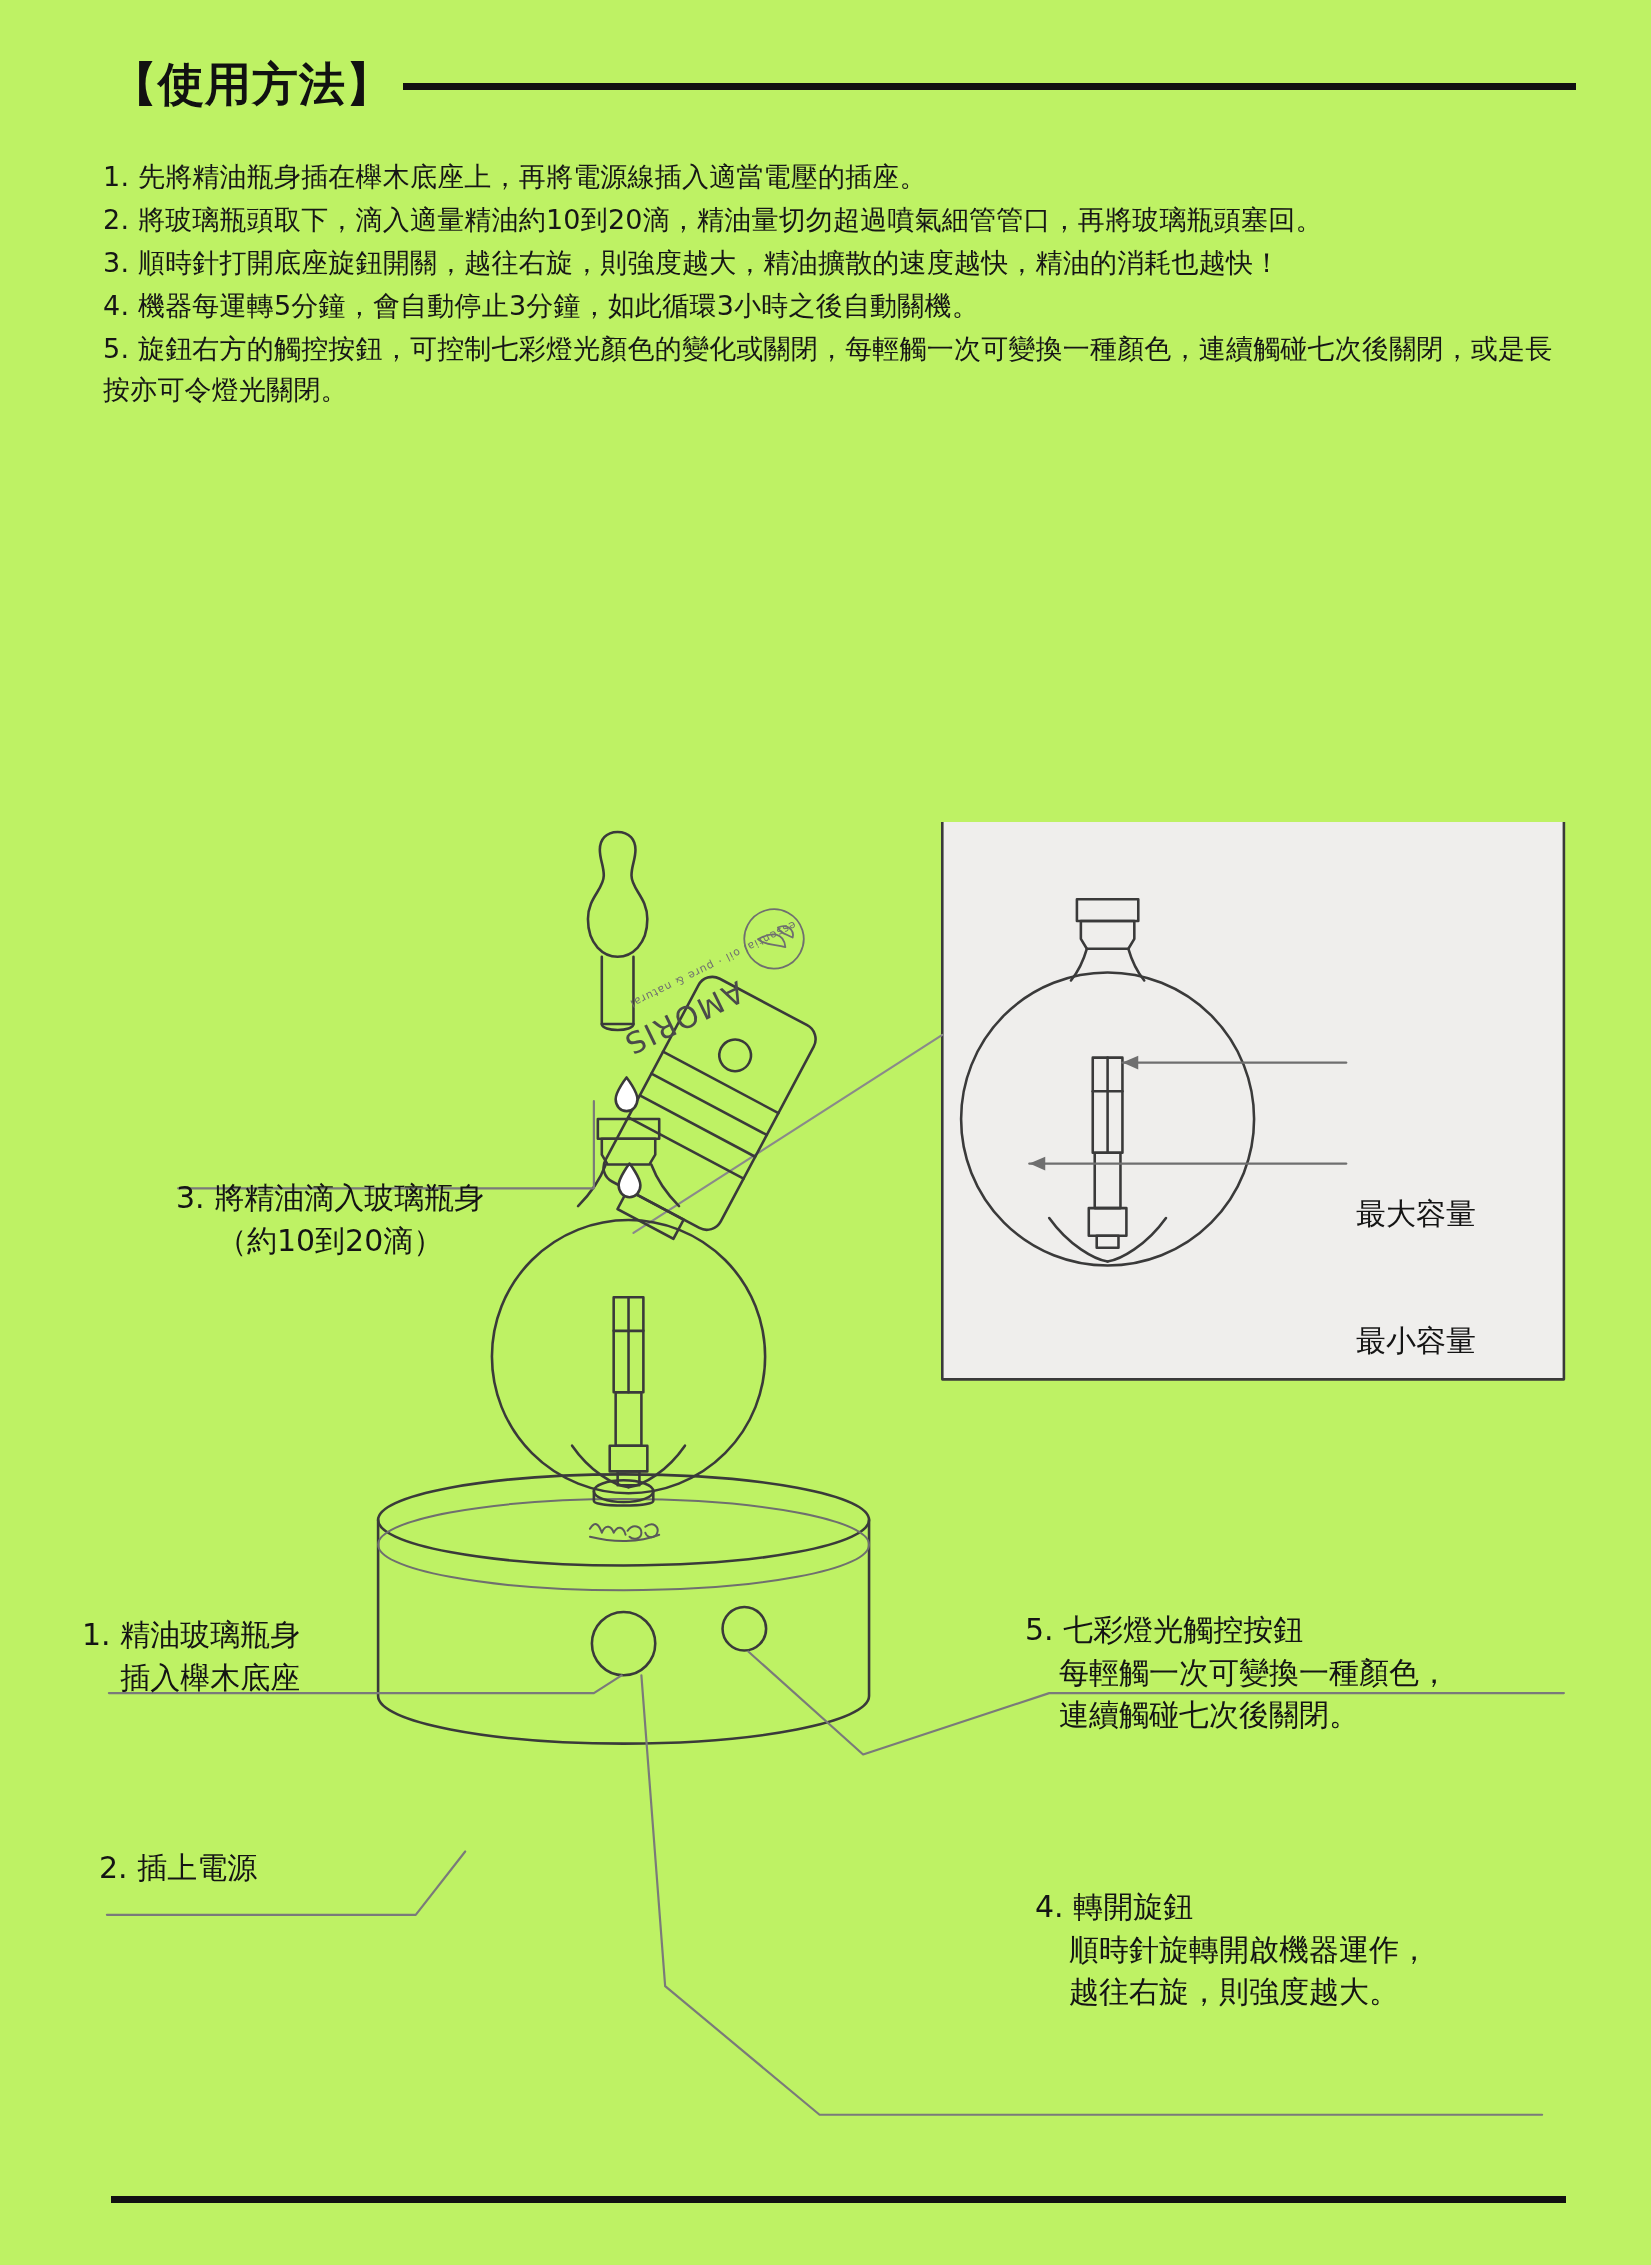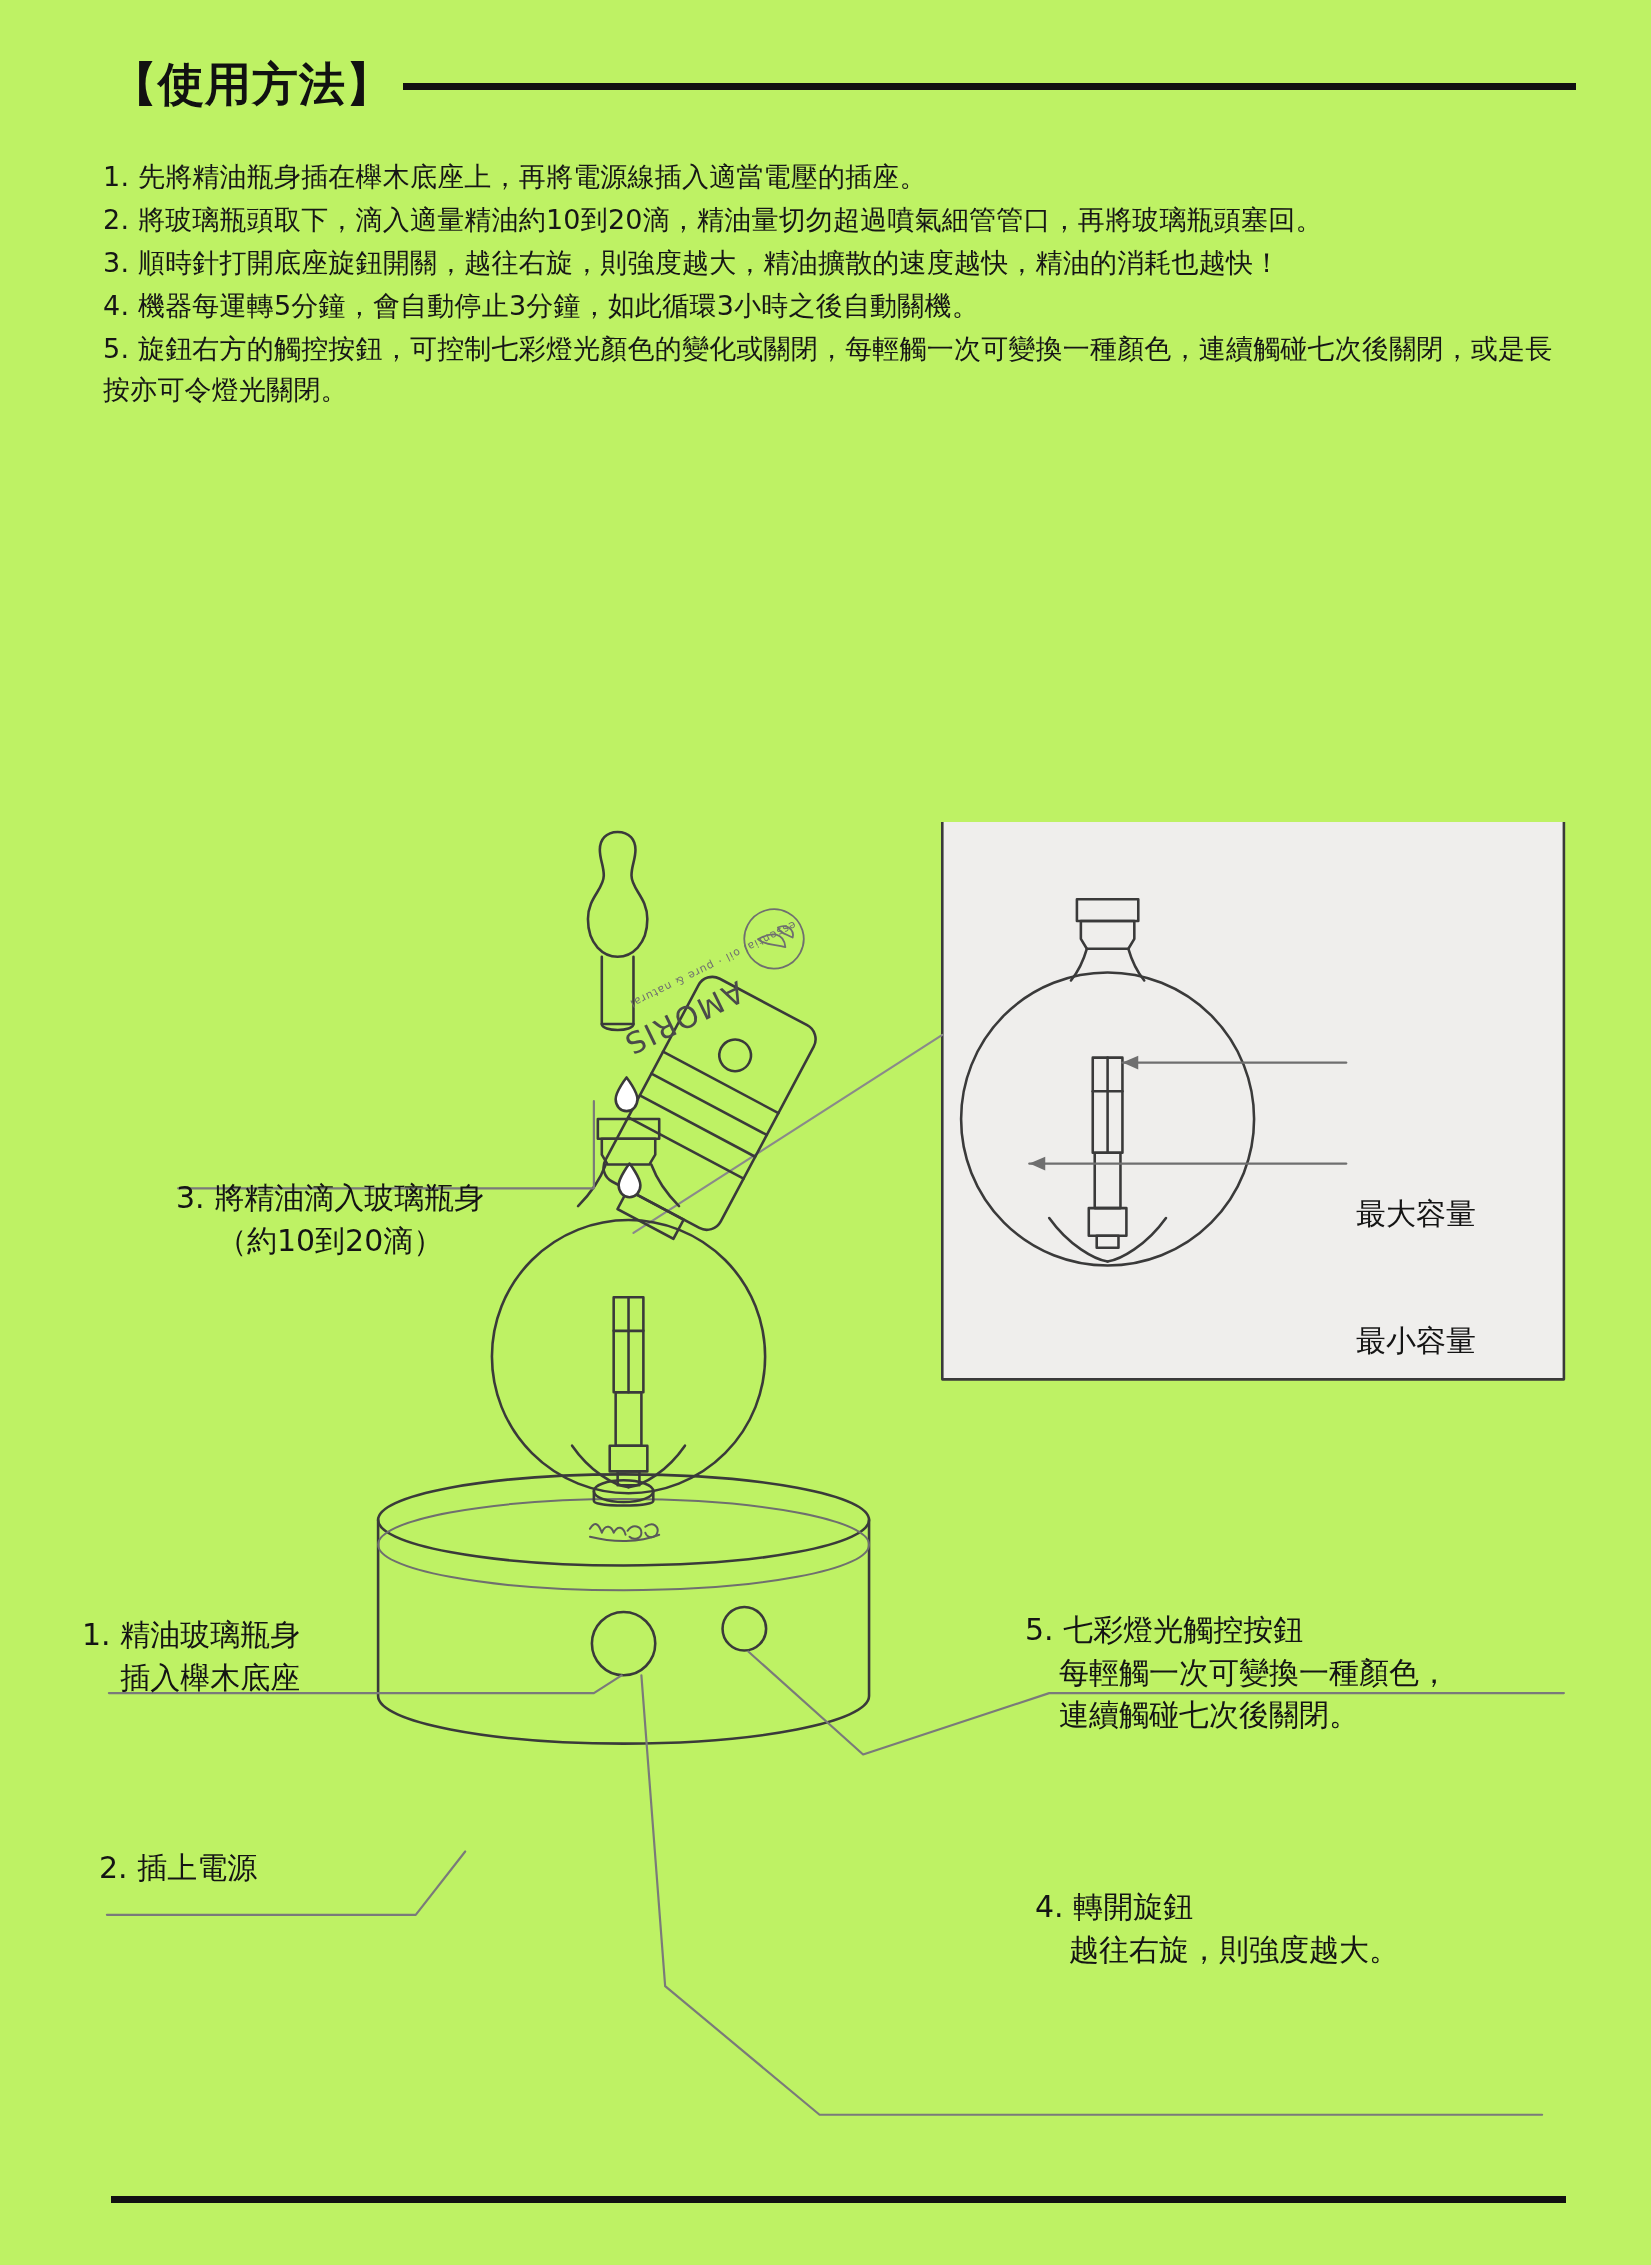--- a/index.html
+++ b/index.html
@@ -261,19 +261,20 @@
     <div class="dlabel" id="label-min">最小容量</div>
 
     <div class="dlabel" id="label-touch">
       <span class="line1">5. 七彩燈光觸控按鈕</span>
       <span class="line2" style="padding-left:34px">每輕觸一次可變換一種顏色，</span>
       <span class="line3" style="padding-left:34px">連續觸碰七次後關閉。</span>
     </div>
 
     <div class="dlabel" id="label-knob">
       <span class="line1">4. 轉開旋鈕</span>
+      <span class="line2" style="padding-left:34px">順時針旋轉開啟機器運作，</span>
       <span class="line3" style="padding-left:34px">越往右旋，則強度越大。</span>
     </div>
   </div>
 
   <div class="footer-rule"></div>
 </div>
 
 
 </body></html>

